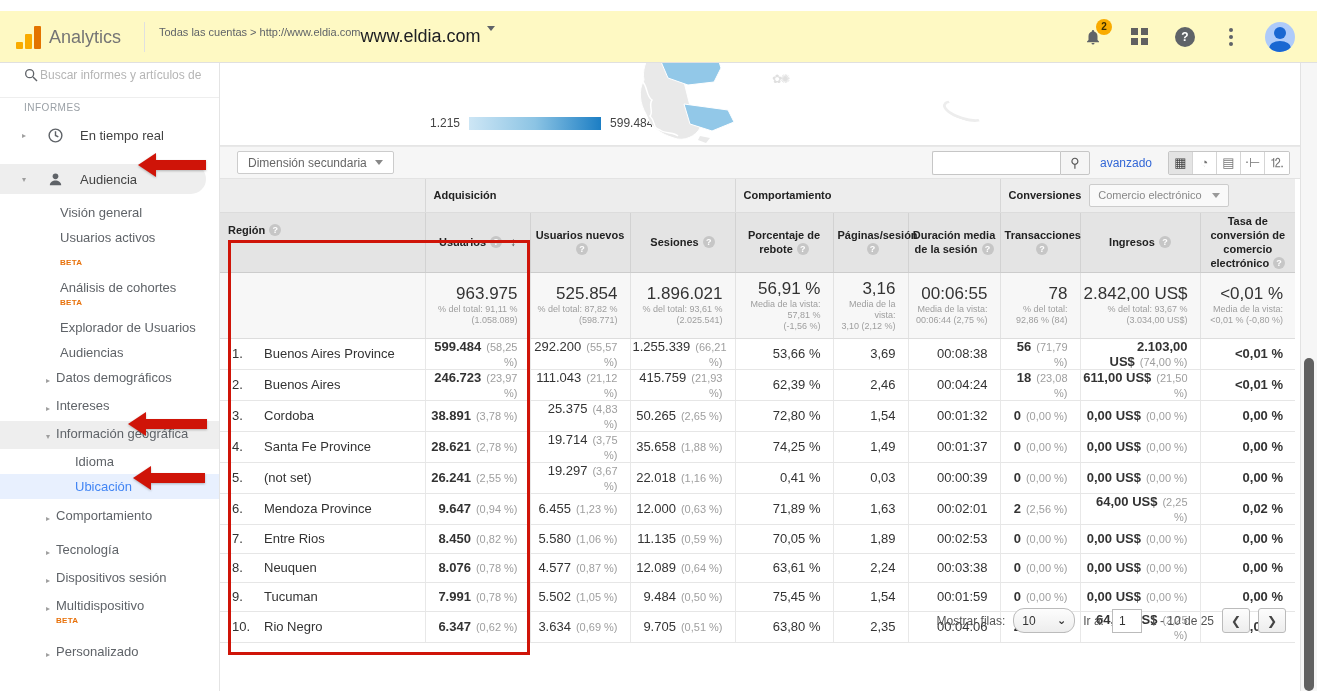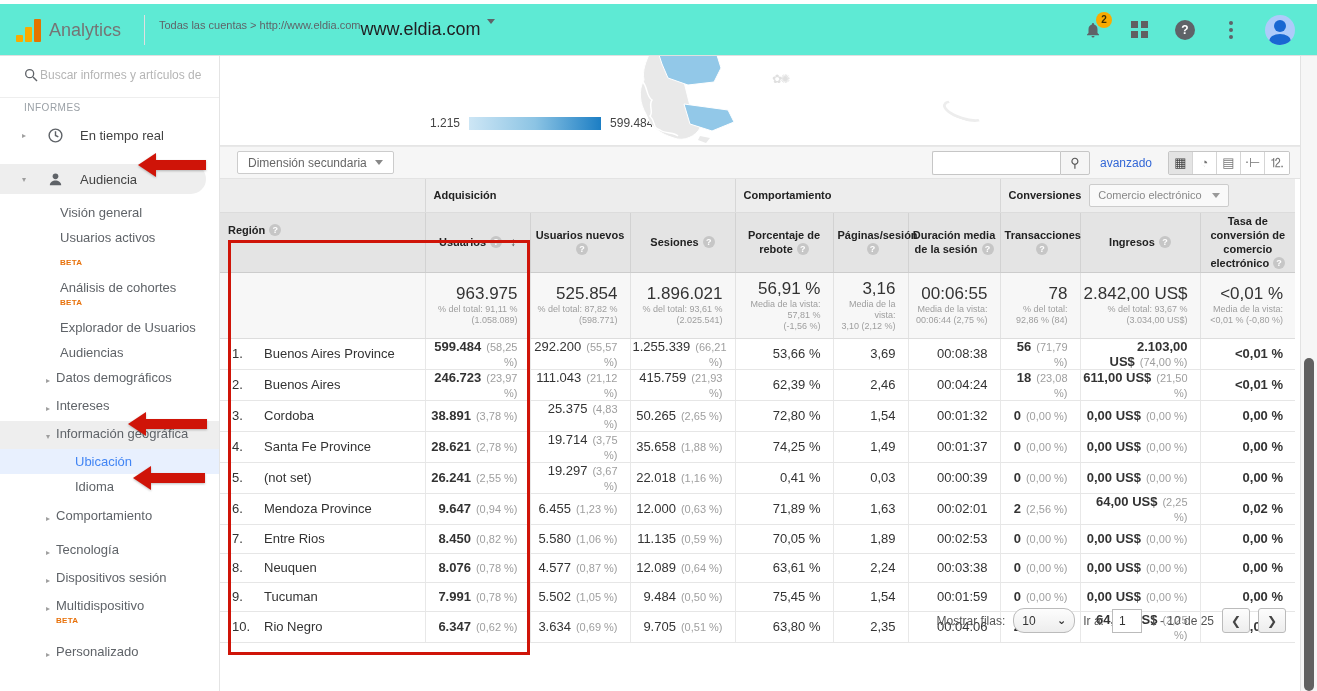--- a/index.html
+++ b/index.html
@@ -1,20 +1,20 @@
 <!DOCTYPE html>
 <html><head>
 <meta charset="utf-8">
 <style>
   * { margin:0; padding:0; box-sizing:border-box; }
   html,body { width:1317px; height:691px; overflow:hidden; font-family:"Liberation Sans","DejaVu Sans",sans-serif; background:#fff; color:#333; }
   body { position:relative; }
 
   
-  .app-header { position:absolute; top:4px; left:0; width:1317px; height:52px; background:#5eead4; border-bottom:1px solid #e0e0e0; display:flex; align-items:center; z-index:30; }
+  .app-header { position:absolute; top:11px; left:0; width:1317px; height:52px; background:#fef9c3; border-bottom:1px solid #e0e0e0; display:flex; align-items:center; z-index:30; }
   .logo-wrap { display:flex; align-items:flex-end; gap:8px; padding-left:16px; width:130px; }
   .logo-bars { display:flex; align-items:flex-end; gap:2px; height:24px; }
   .logo-bars .b1 { width:7px; height:7px; background:#f9ab00; border-radius:1px; }
   .logo-bars .b2 { width:7px; height:15px; background:#f9ab00; border-radius:1px; }
   .logo-bars .b3 { width:7px; height:23px; background:#e37400; border-radius:1px; }
   .logo-text { font-size:18px; color:#757575; padding-bottom:1px; }
   .header-divider { width:1px; height:30px; background:#e0e0e0; margin:0 14px; }
   .account-block { display:flex; flex-direction:row; justify-content:center; }
   .breadcrumb { font-size:11px; color:#5f6368; }
   .property-row { display:flex; align-items:flex-start; gap:6px; }
@@ -225,22 +225,22 @@
         <span class="tri">▸</span>
         <span>Intereses</span>
       </div>
     <div class="geo-block">
       <div class="sub-item sub-collapsible" style="margin-left:0">
           <span class="tri">▾</span>
           <span>Información geográfica</span>
         </div>
     </div>
     <div class="subsub">
+      <div class="sub-item"><span>Idioma</span></div>
       <div class="sub-item loc-selected"><span>Ubicación</span></div>
-      <div class="sub-item"><span>Idioma</span></div>
     </div>
     <div class="sub-item sub-collapsible" style="margin-top:4px">
         <span class="tri">▸</span>
         <span>Comportamiento</span>
       </div>
     <div class="sub-item sub-collapsible" style="margin-top:6px">
         <span class="tri">▸</span>
         <span>Tecnología</span>
       </div>
     <div class="sub-item sub-collapsible">

